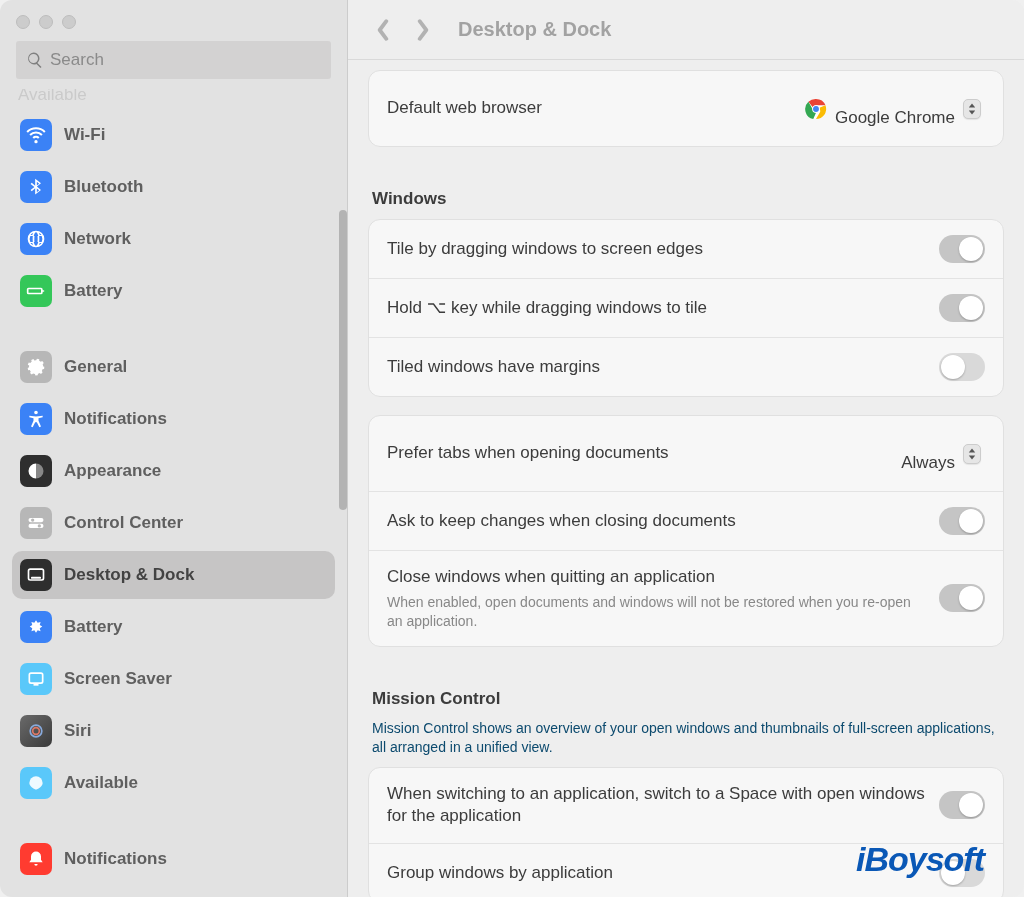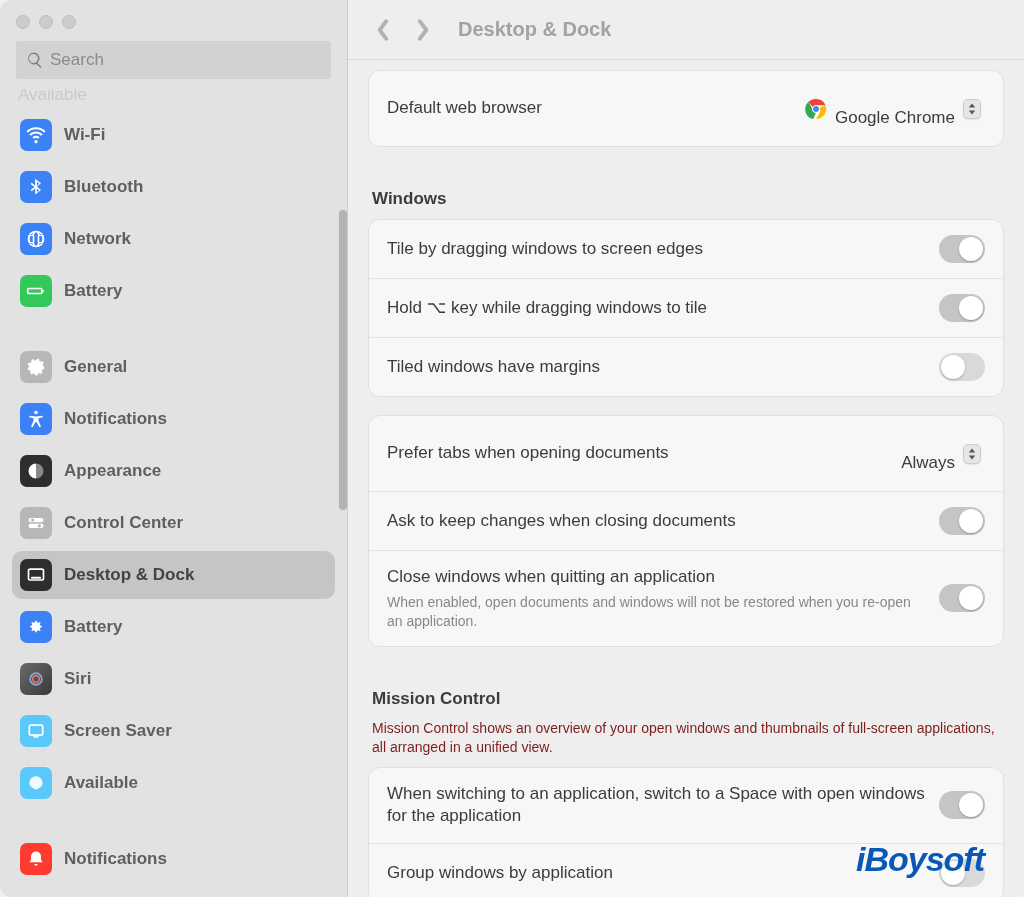--- a/index.html
+++ b/index.html
@@ -177,21 +177,21 @@
   }
   .section-heading {
     font-size: 17px;
     font-weight: 700;
     color: #3c3c3c;
     padding: 24px 4px 10px 4px;
   }
   .section-heading:first-child { padding-top: 4px; }
   .section-sub {
     font-size: 14px;
-    color: #7f1d1d;
+    color: #0c4a6e;
     padding: 0 4px 10px 4px;
     line-height: 1.35;
   }
   .popup-select {
     display: flex;
     align-items: center;
     gap: 8px;
     padding: 3px 4px 3px 10px;
     border-radius: 6px;
   }
@@ -363,37 +363,37 @@
       <li class="sidebar-item">
         <div class="sidebar-icon" style="background:#3b82f6">
           <svg viewBox="0 0 24 24">
               <path d="M12 4l2 3 3.5-1-1 3.5 3 2-3 2 1 3.5-3.5-1-2 3-2-3-3.5 1 1-3.5-3-2 3-2-1-3.5 3.5 1z"></path>
             </svg>
         </div>
         <span class="sidebar-label">Battery</span>
       </li>
 
       <li class="sidebar-item">
+        <div class="sidebar-icon" style="background:#5ac8fa">
+          <svg viewBox="0 0 24 24">
+              <rect x="4" y="5" width="16" height="12" rx="2" fill="none" stroke="#fff" stroke-width="2"></rect>
+              <rect x="9" y="18" width="6" height="2" fill="#fff"></rect>
+            </svg>
+        </div>
+        <span class="sidebar-label">Screen Saver</span>
+      </li>
+
+      <li class="sidebar-item">
         <div class="sidebar-icon" style="background:linear-gradient(135deg,#6a6a6a,#3a3a3a)">
           <svg viewBox="0 0 24 24">
               <circle cx="12" cy="12" r="7" fill="none" stroke="#8ad" stroke-width="2"></circle>
               <circle cx="12" cy="12" r="4" fill="none" stroke="#d76" stroke-width="2"></circle>
             </svg>
         </div>
         <span class="sidebar-label">Siri</span>
-      </li>
-
-      <li class="sidebar-item">
-        <div class="sidebar-icon" style="background:#5ac8fa">
-          <svg viewBox="0 0 24 24">
-              <rect x="4" y="5" width="16" height="12" rx="2" fill="none" stroke="#fff" stroke-width="2"></rect>
-              <rect x="9" y="18" width="6" height="2" fill="#fff"></rect>
-            </svg>
-        </div>
-        <span class="sidebar-label">Screen Saver</span>
       </li>
 
       <li class="sidebar-item">
         <div class="sidebar-icon" style="background:#5ac8fa">
           <svg viewBox="0 0 24 24">
               <path d="M12 4a8 8 0 018 8c0 5-8 8-8 8s-8-3-8-8a8 8 0 018-8z" fill="#fff" opacity=".9"></path>
             </svg>
         </div>
         <span class="sidebar-label">Available</span>
       </li>

